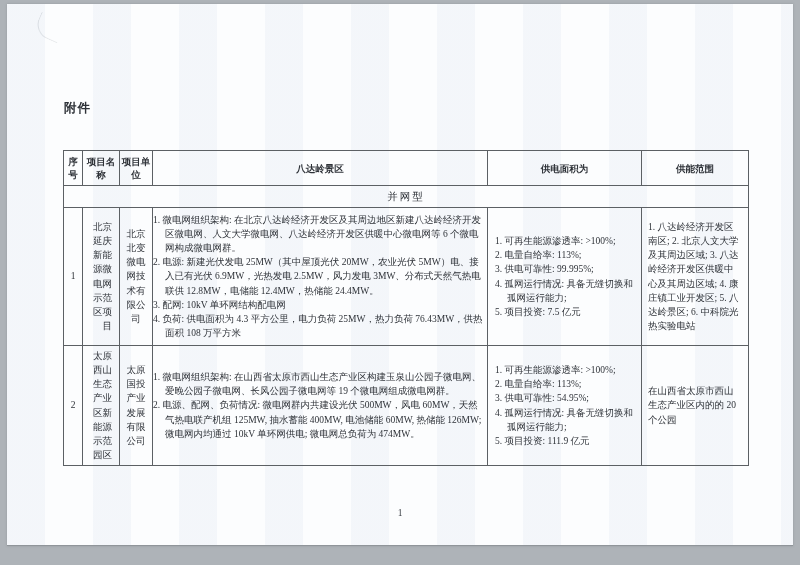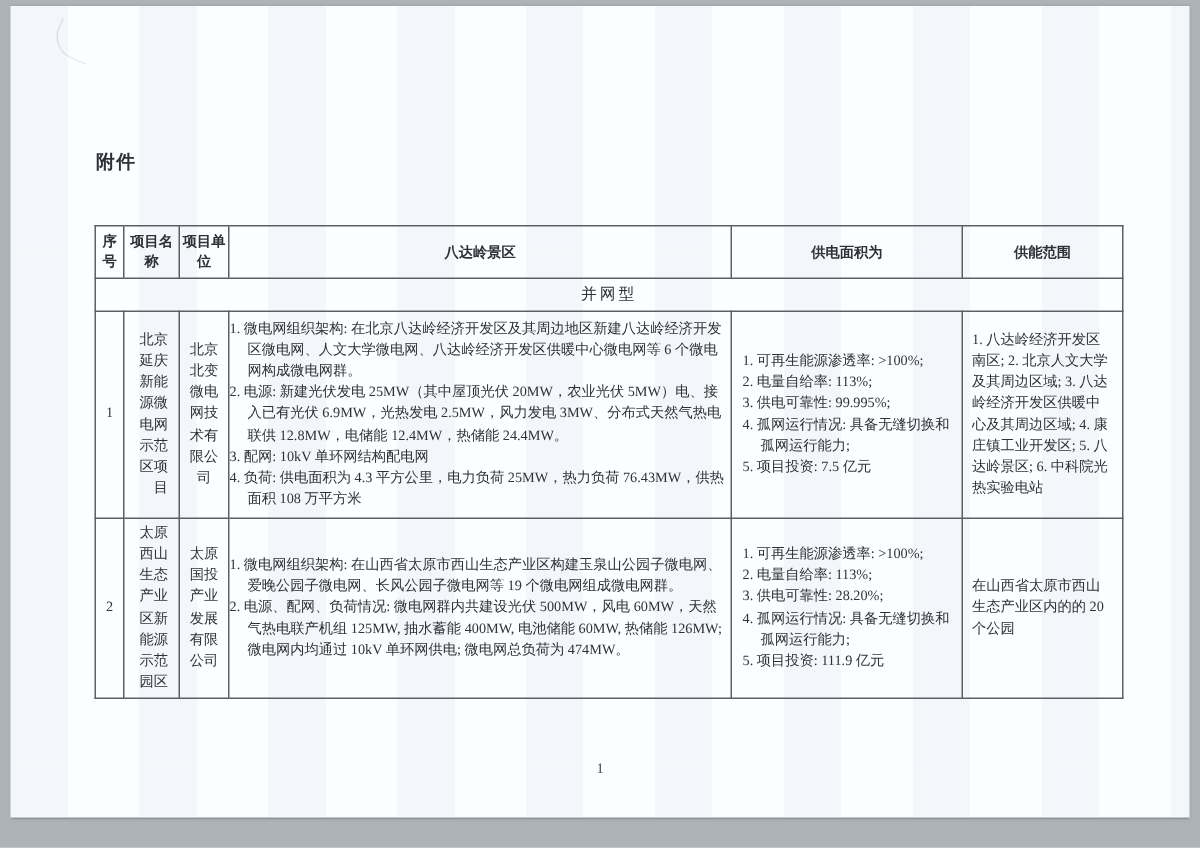--- a/index.html
+++ b/index.html
@@ -149,21 +149,21 @@
           <td class="c-idx">2</td>
           <td class="c-name">太原西山生态产业区新能源示范园区</td>
           <td class="c-unit">太原国投产业发展有限公司</td>
           <td class="c-content">
             <div class="li">1. 微电网组织架构: 在山西省太原市西山生态产业区构建玉泉山公园子微电网、爱晚公园子微电网、长风公园子微电网等 19 个微电网组成微电网群。</div>
             <div class="li">2. 电源、配网、负荷情况: 微电网群内共建设光伏 500MW，风电 60MW，天然气热电联产机组 125MW, 抽水蓄能 400MW, 电池储能 60MW, 热储能 126MW; 微电网内均通过 10kV 单环网供电; 微电网总负荷为 474MW。</div>
           </td>
           <td class="c-ind">
             <div class="li">1. 可再生能源渗透率: &gt;100%;</div>
             <div class="li">2. 电量自给率: 113%;</div>
-            <div class="li">3. 供电可靠性: 28.20%;</div>
+            <div class="li">3. 供电可靠性: 54.95%;</div>
             <div class="li">4. 孤网运行情况: 具备无缝切换和孤网运行能力;</div>
             <div class="li">5. 项目投资: 111.9 亿元</div>
           </td>
           <td class="c-scope">
             <div>在山西省太原市西山生态产业区内的的 20 个公园</div>
           </td>
         </tr>
       </tbody>
     </table>
 

